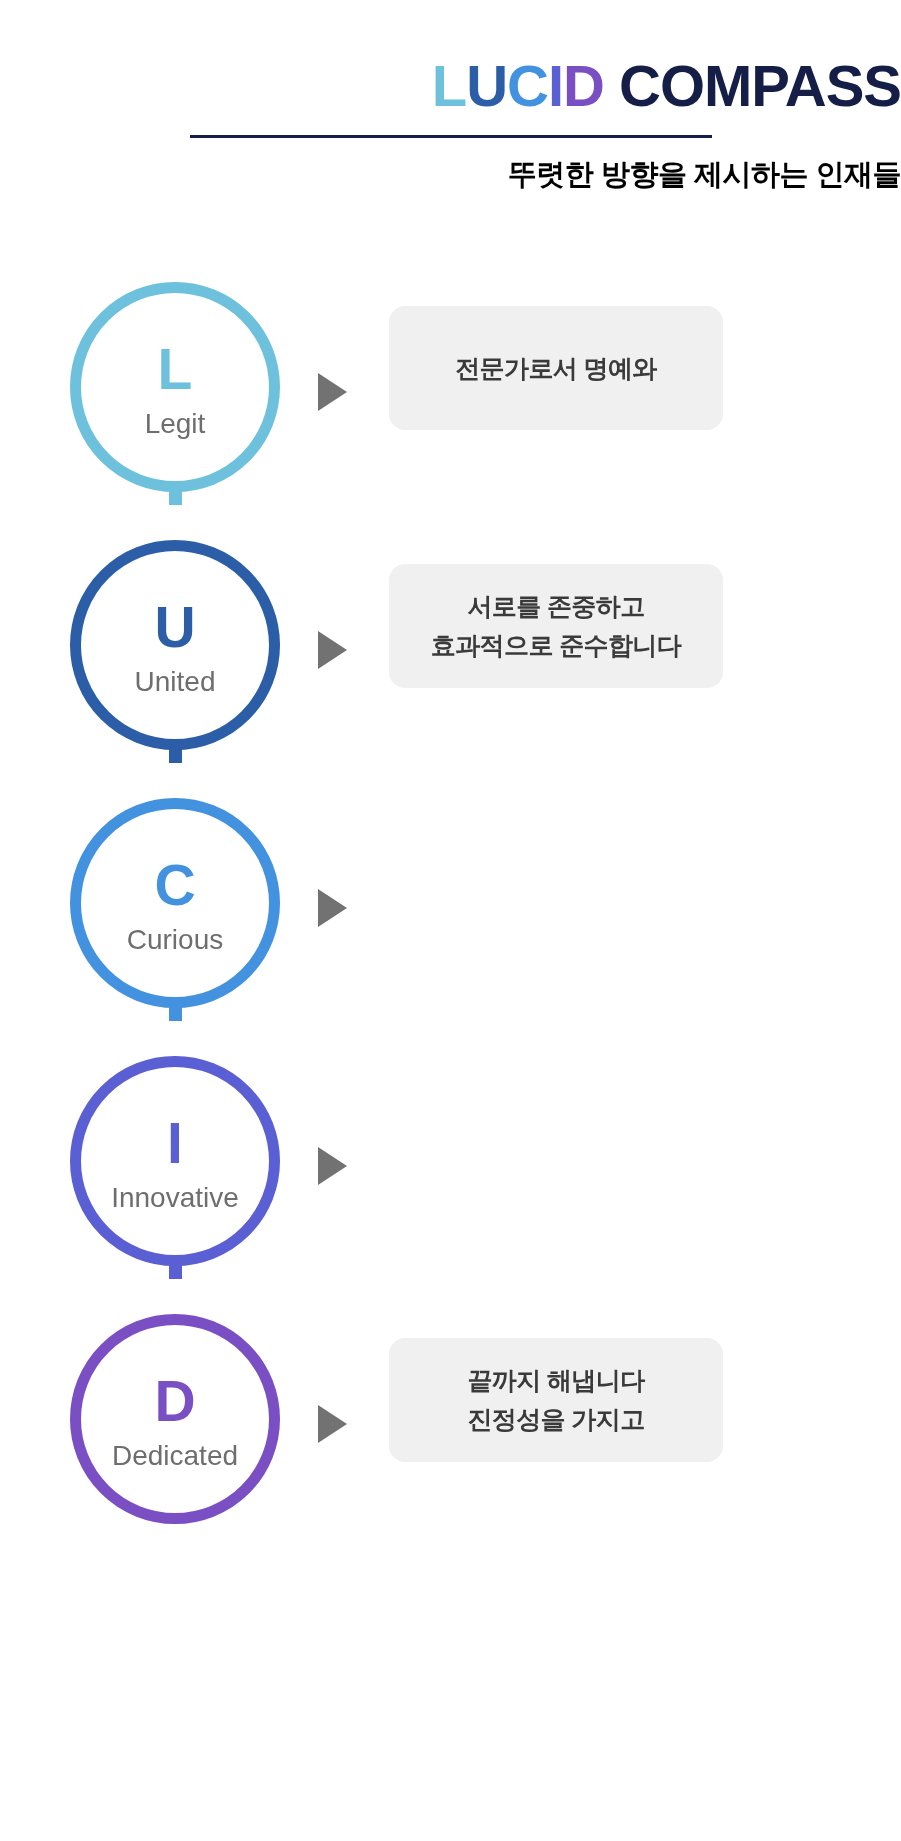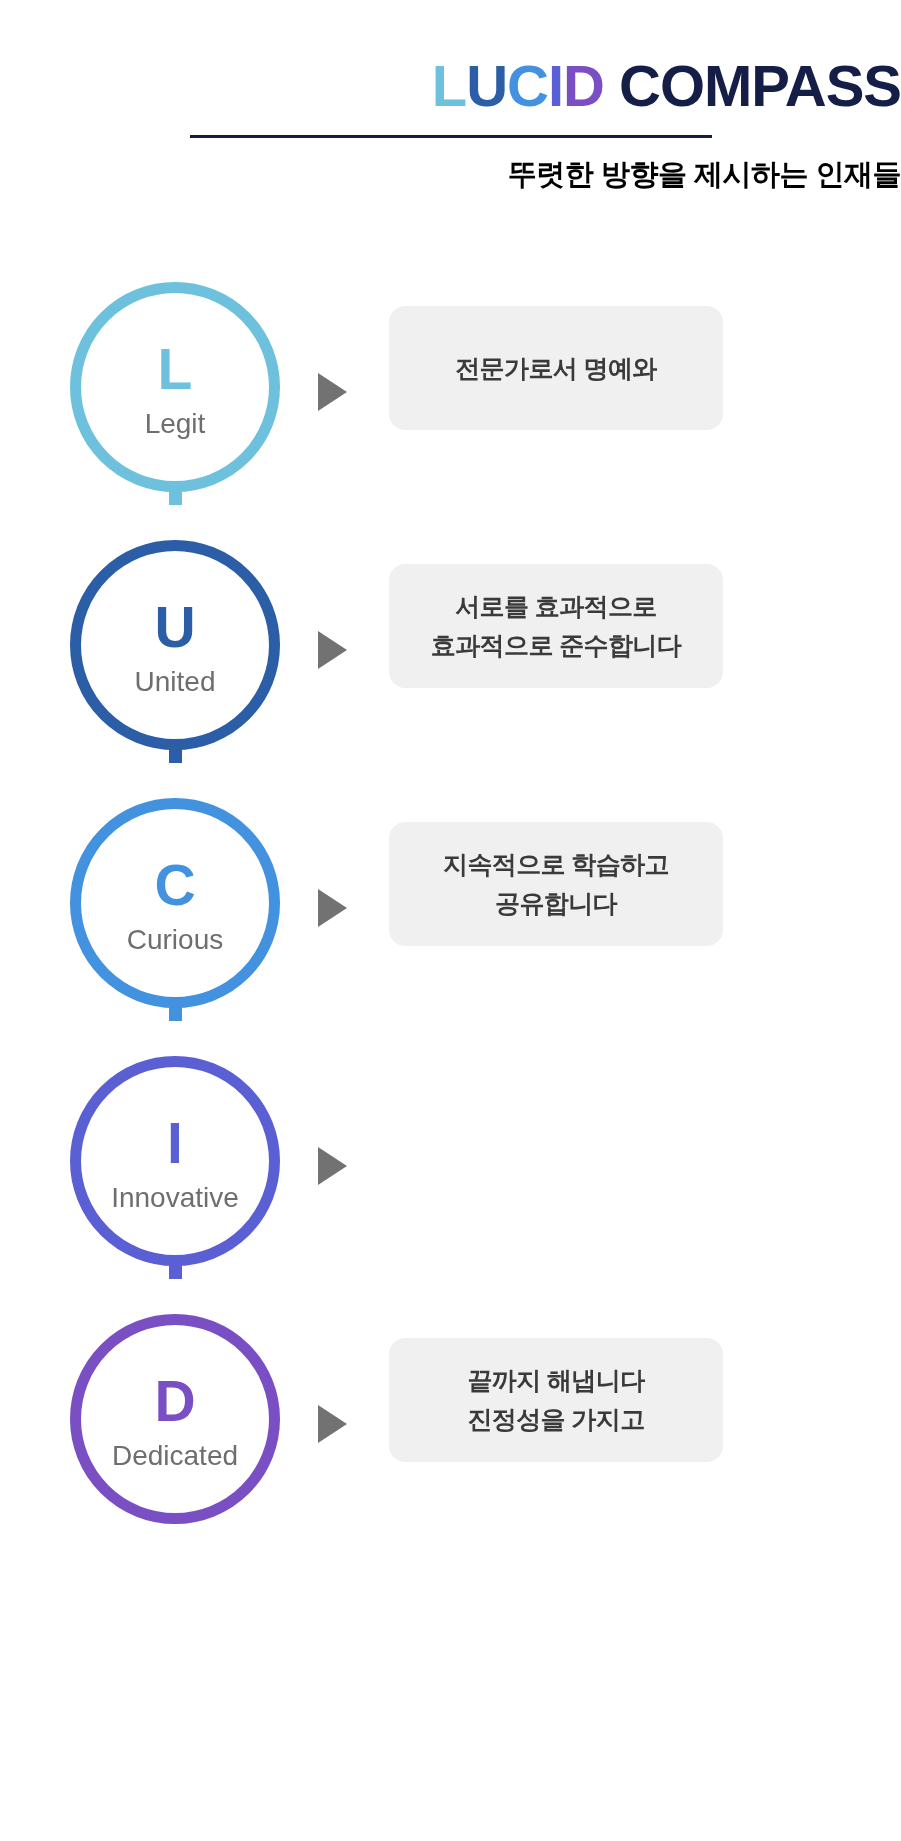--- a/index.html
+++ b/index.html
@@ -159,37 +159,33 @@
     <div class="row">
       <div class="connector" style="background: rgb(43, 94, 167);"></div>
       <div class="circle-wrap">
         <div class="circle" style="border-color: rgb(43, 94, 167);">
           <div class="letter" style="color: rgb(43, 94, 167);">U</div>
           <div class="word">United</div>
         </div>
       </div>
       <div class="arrow"></div>
       <div class="msg-box">
-        <div class="msg-line">서로를 효과적으로</div>
+        <div class="msg-line">서로를 존중하고</div>
         <div class="msg-line">효과적으로 준수합니다</div>
       </div>
     </div>
     <div class="row">
       <div class="connector" style="background: rgb(66, 146, 224);"></div>
       <div class="circle-wrap">
         <div class="circle" style="border-color: rgb(66, 146, 224);">
           <div class="letter" style="color: rgb(66, 146, 224);">C</div>
           <div class="word">Curious</div>
         </div>
       </div>
       <div class="arrow"></div>
-      <div class="msg-box">
-        <div class="msg-line">지속적으로 학습하고</div>
-        <div class="msg-line">공유합니다</div>
-      </div>
     </div>
     <div class="row">
       <div class="connector" style="background: rgb(91, 95, 212);"></div>
       <div class="circle-wrap">
         <div class="circle" style="border-color: rgb(91, 95, 212);">
           <div class="letter" style="color: rgb(91, 95, 212);">I</div>
           <div class="word">Innovative</div>
         </div>
       </div>
       <div class="arrow"></div>

